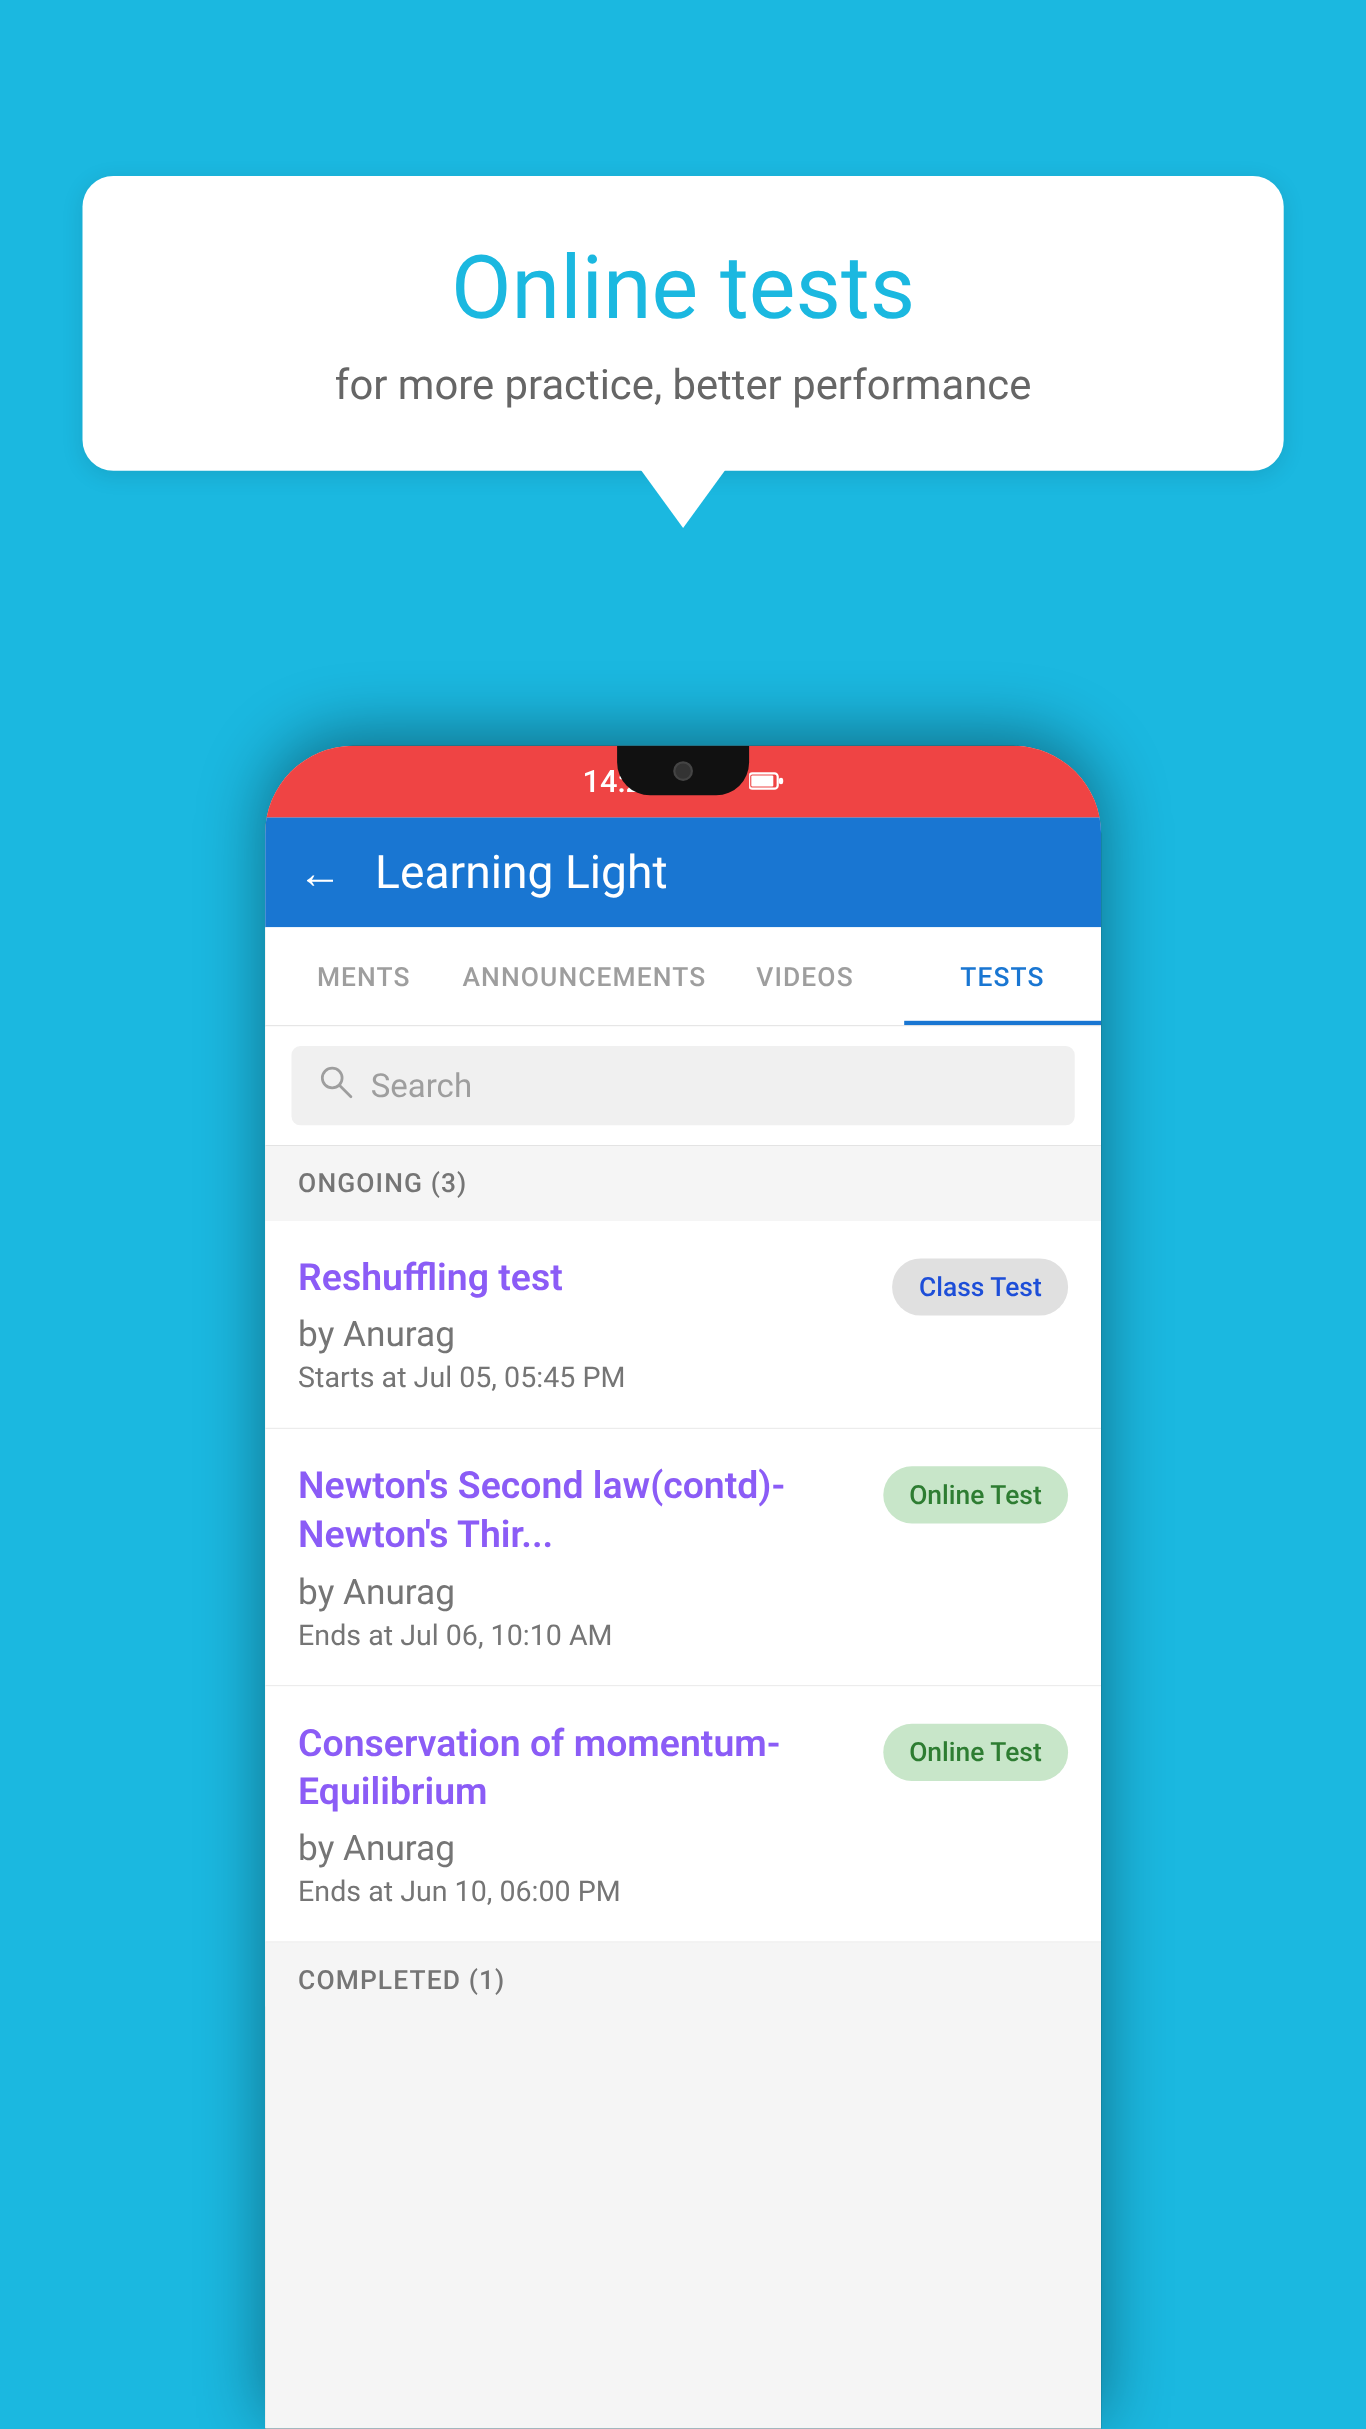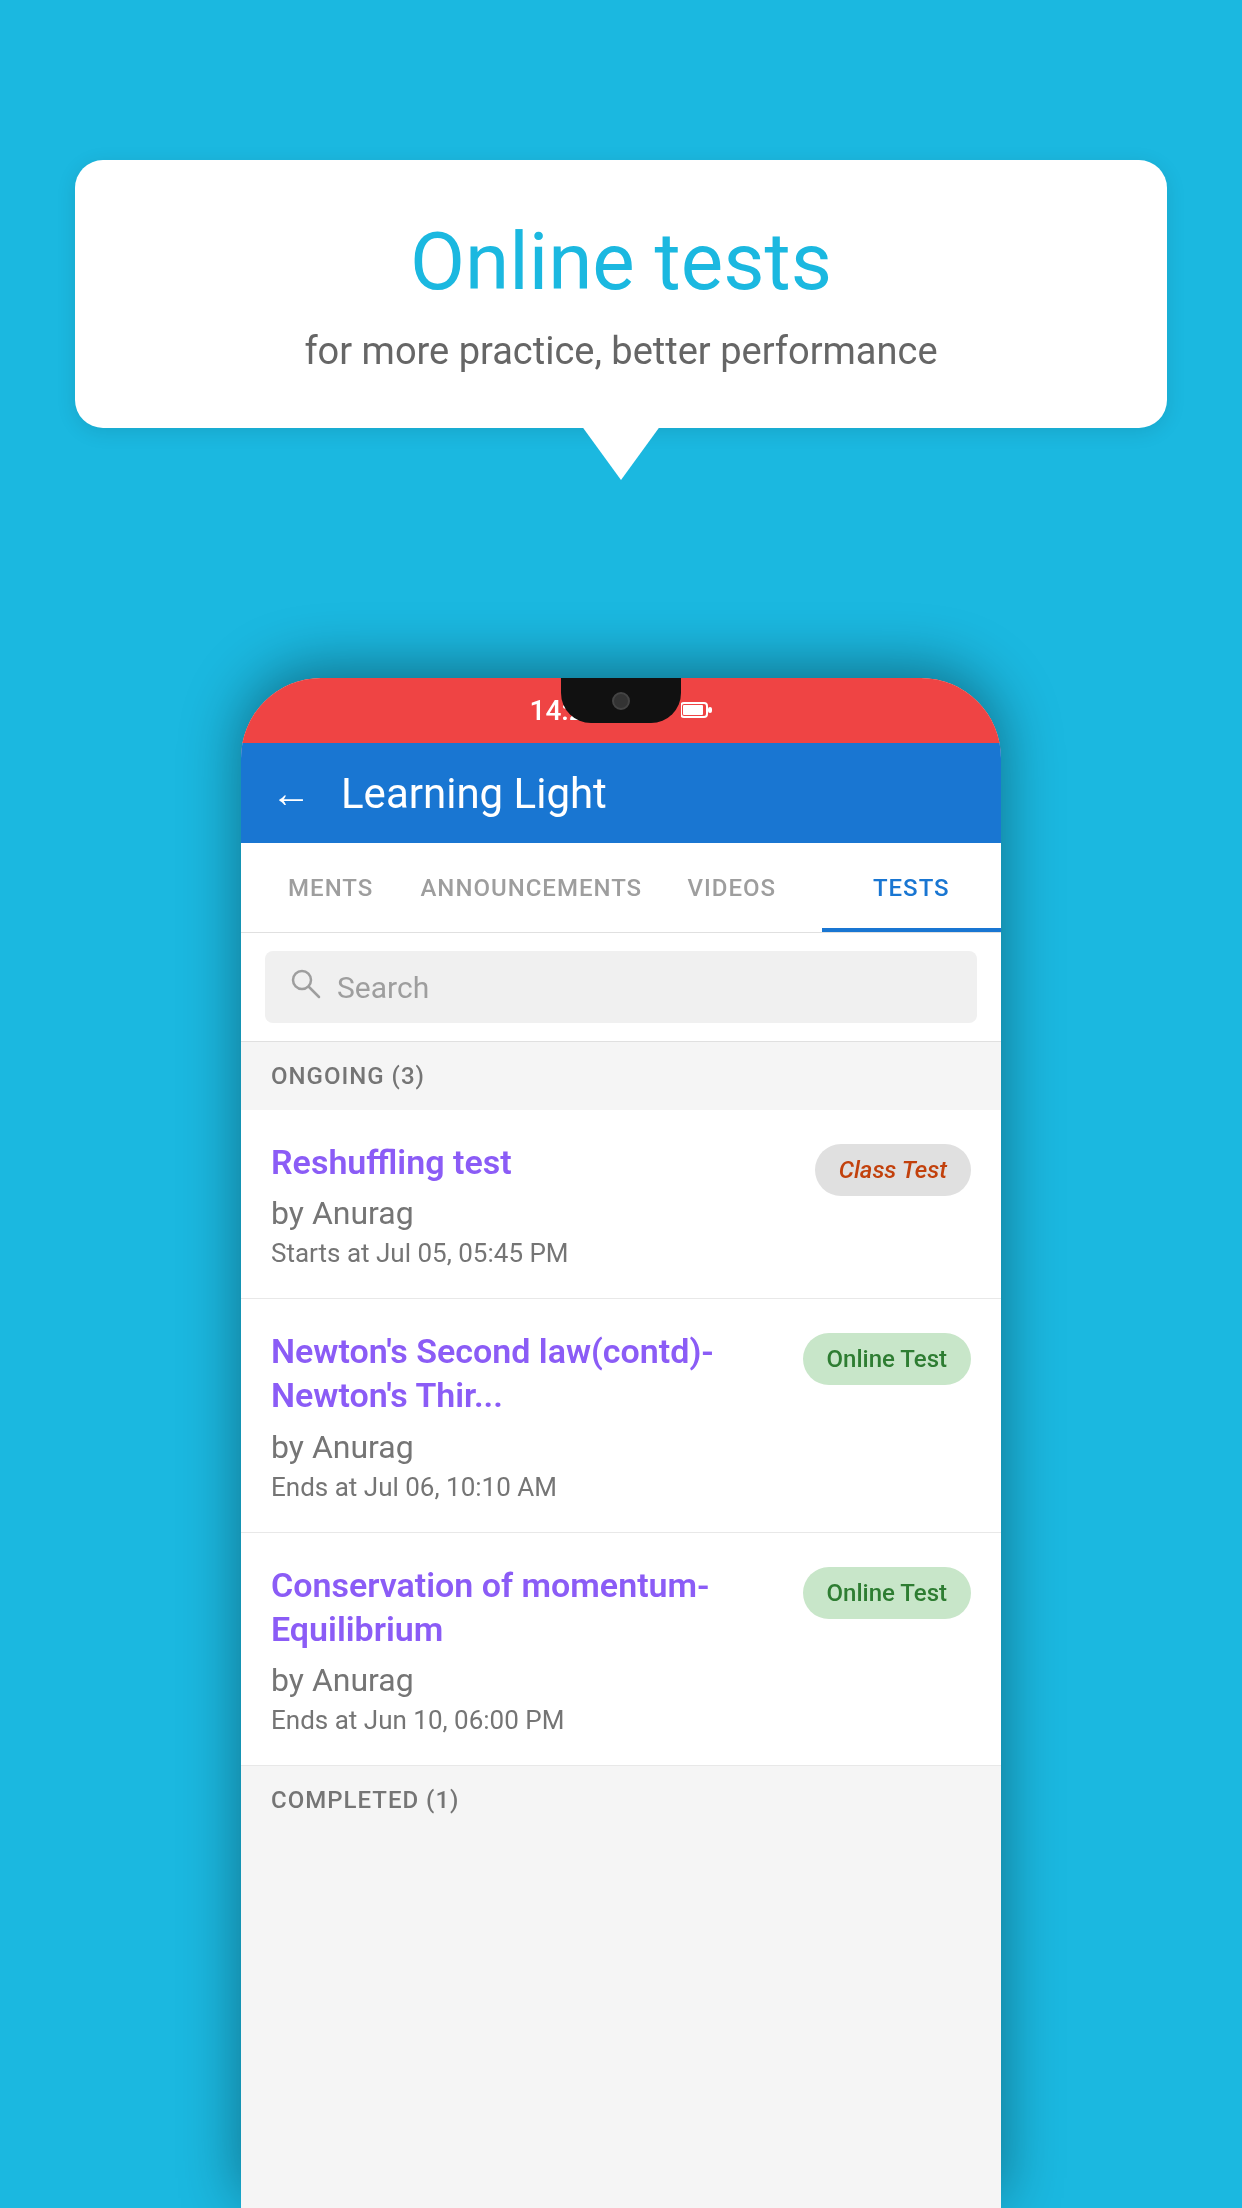--- a/index.html
+++ b/index.html
@@ -301,22 +301,21 @@
       padding: 12px 24px;
       font-size: 24px;
       font-weight: 500;
       white-space: nowrap;
       flex-shrink: 0;
       margin-top: 4px;
     }
 
     .badge-class {
       background: #e0e0e0;
-      color: #c2410c;
-      font-style: italic;
+      color: #1d4ed8;
     }
 
     .badge-online {
       background: #c8e6c9;
       color: #2e7d32;
     }
 
     .completed-section {
       background: #f5f5f5;
       padding: 20px 30px 10px;

